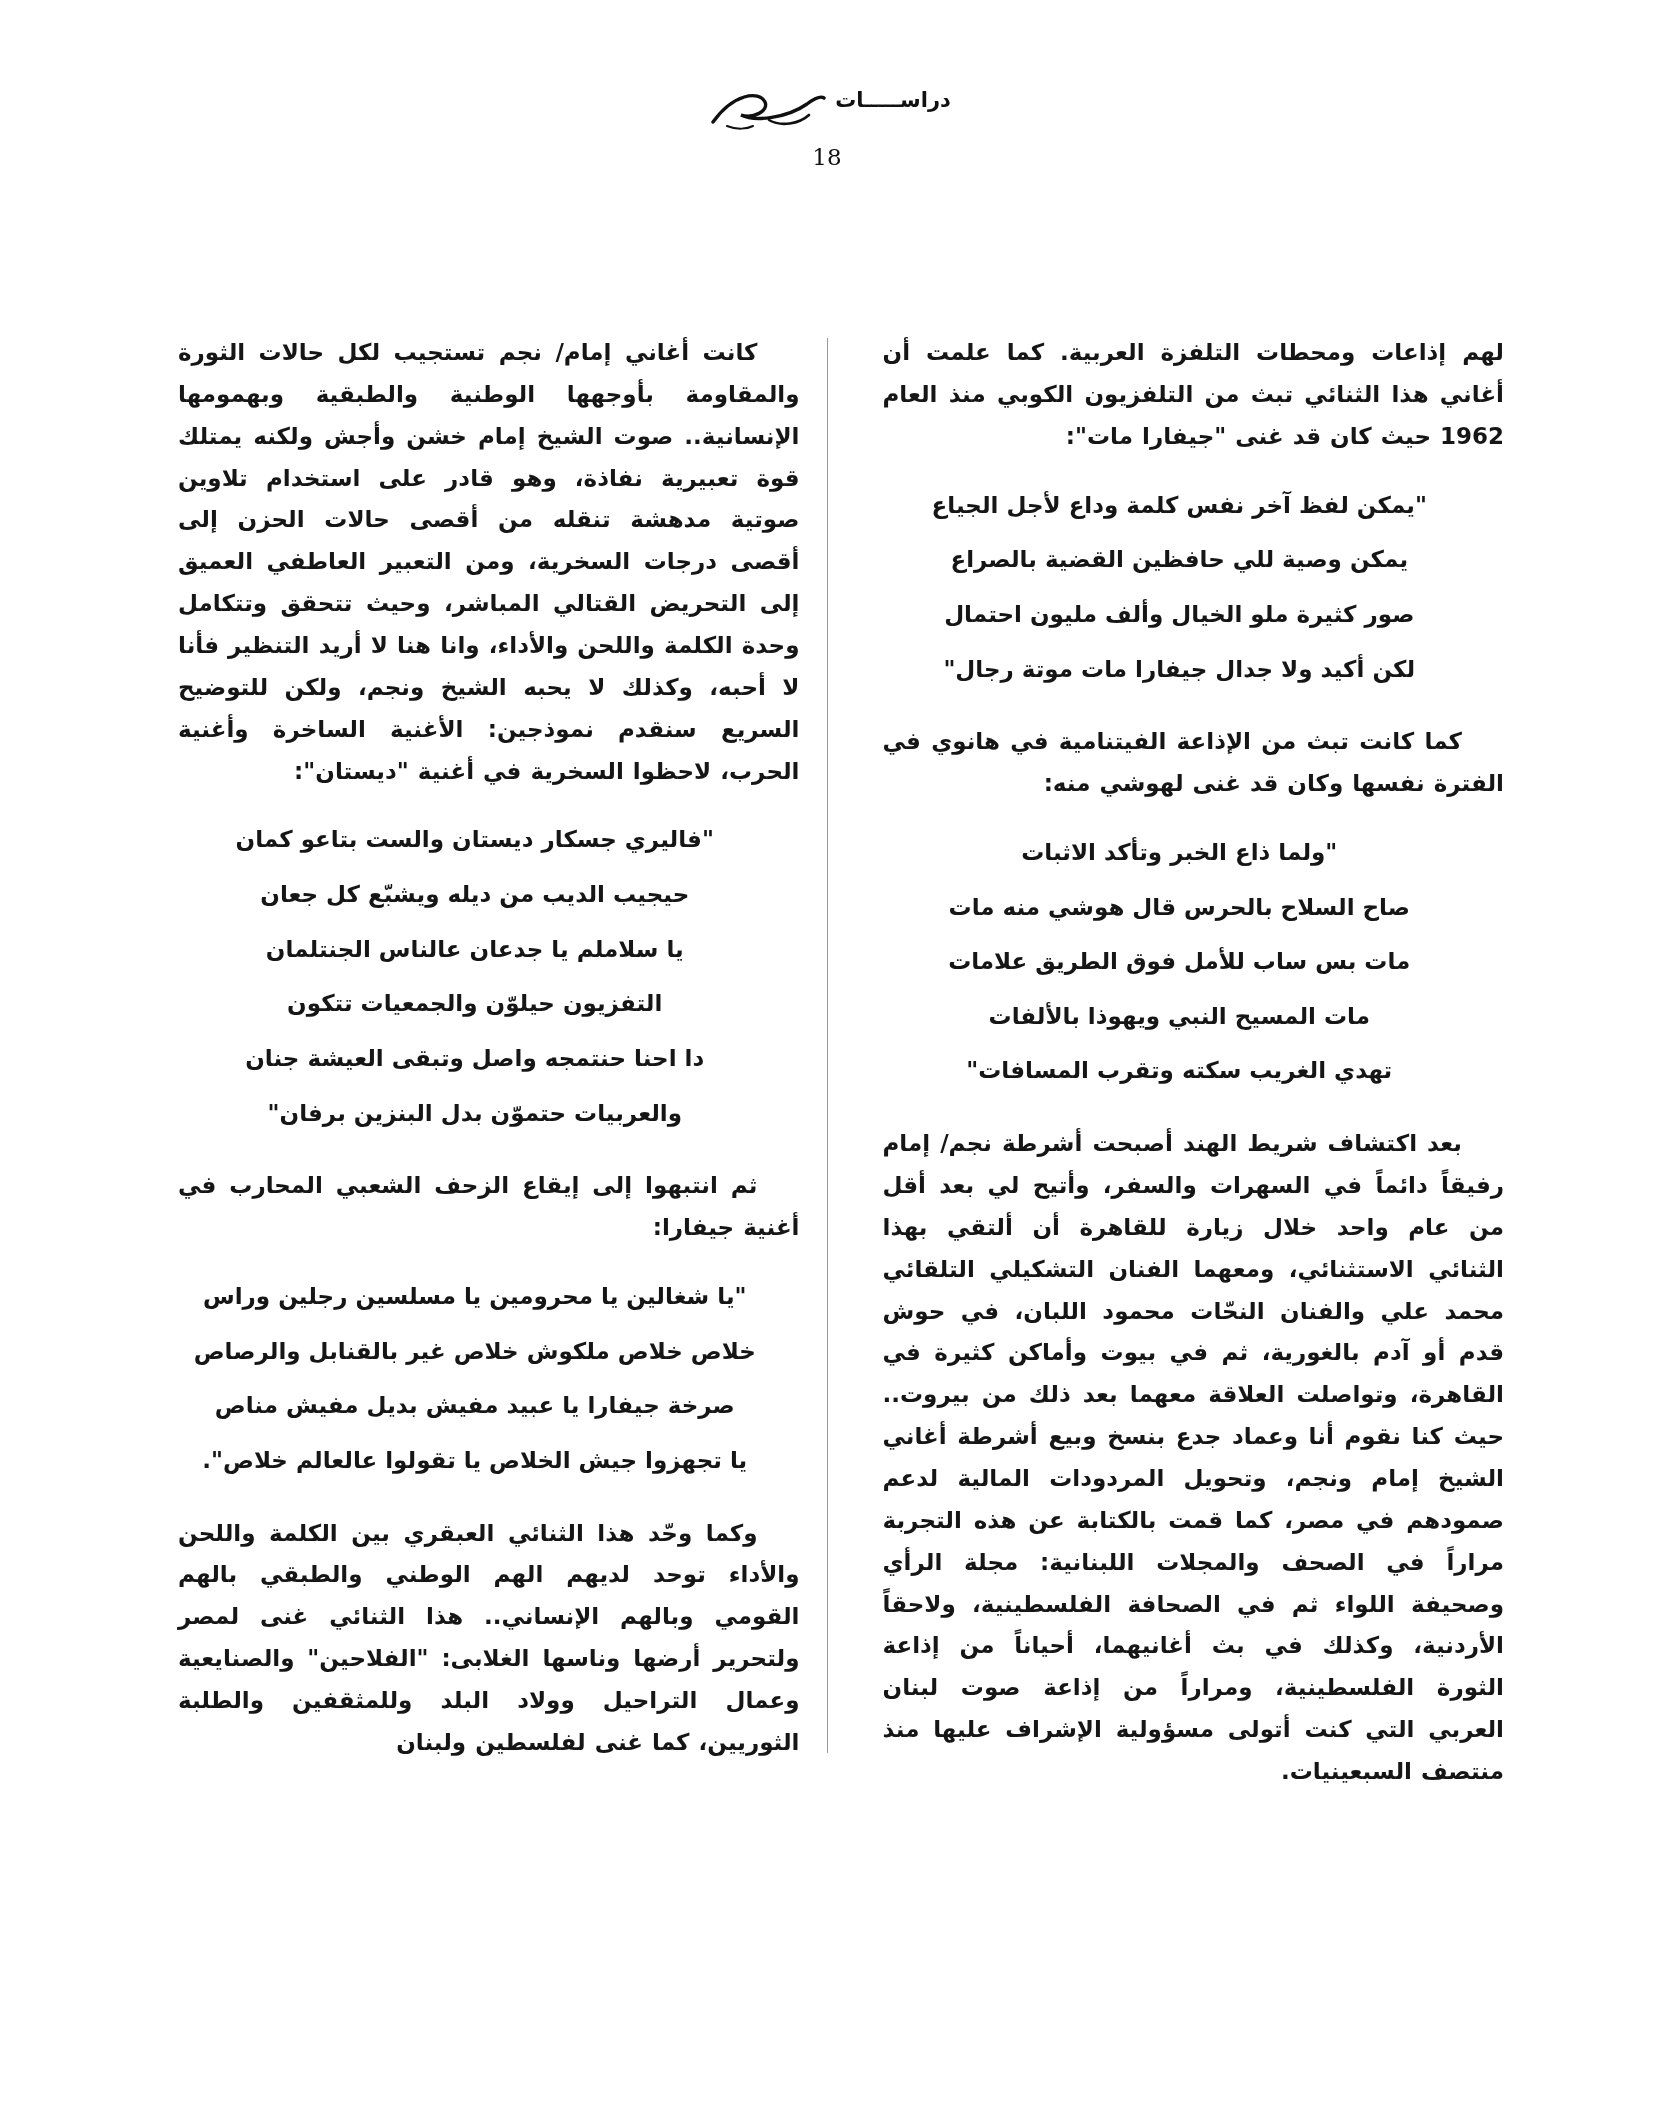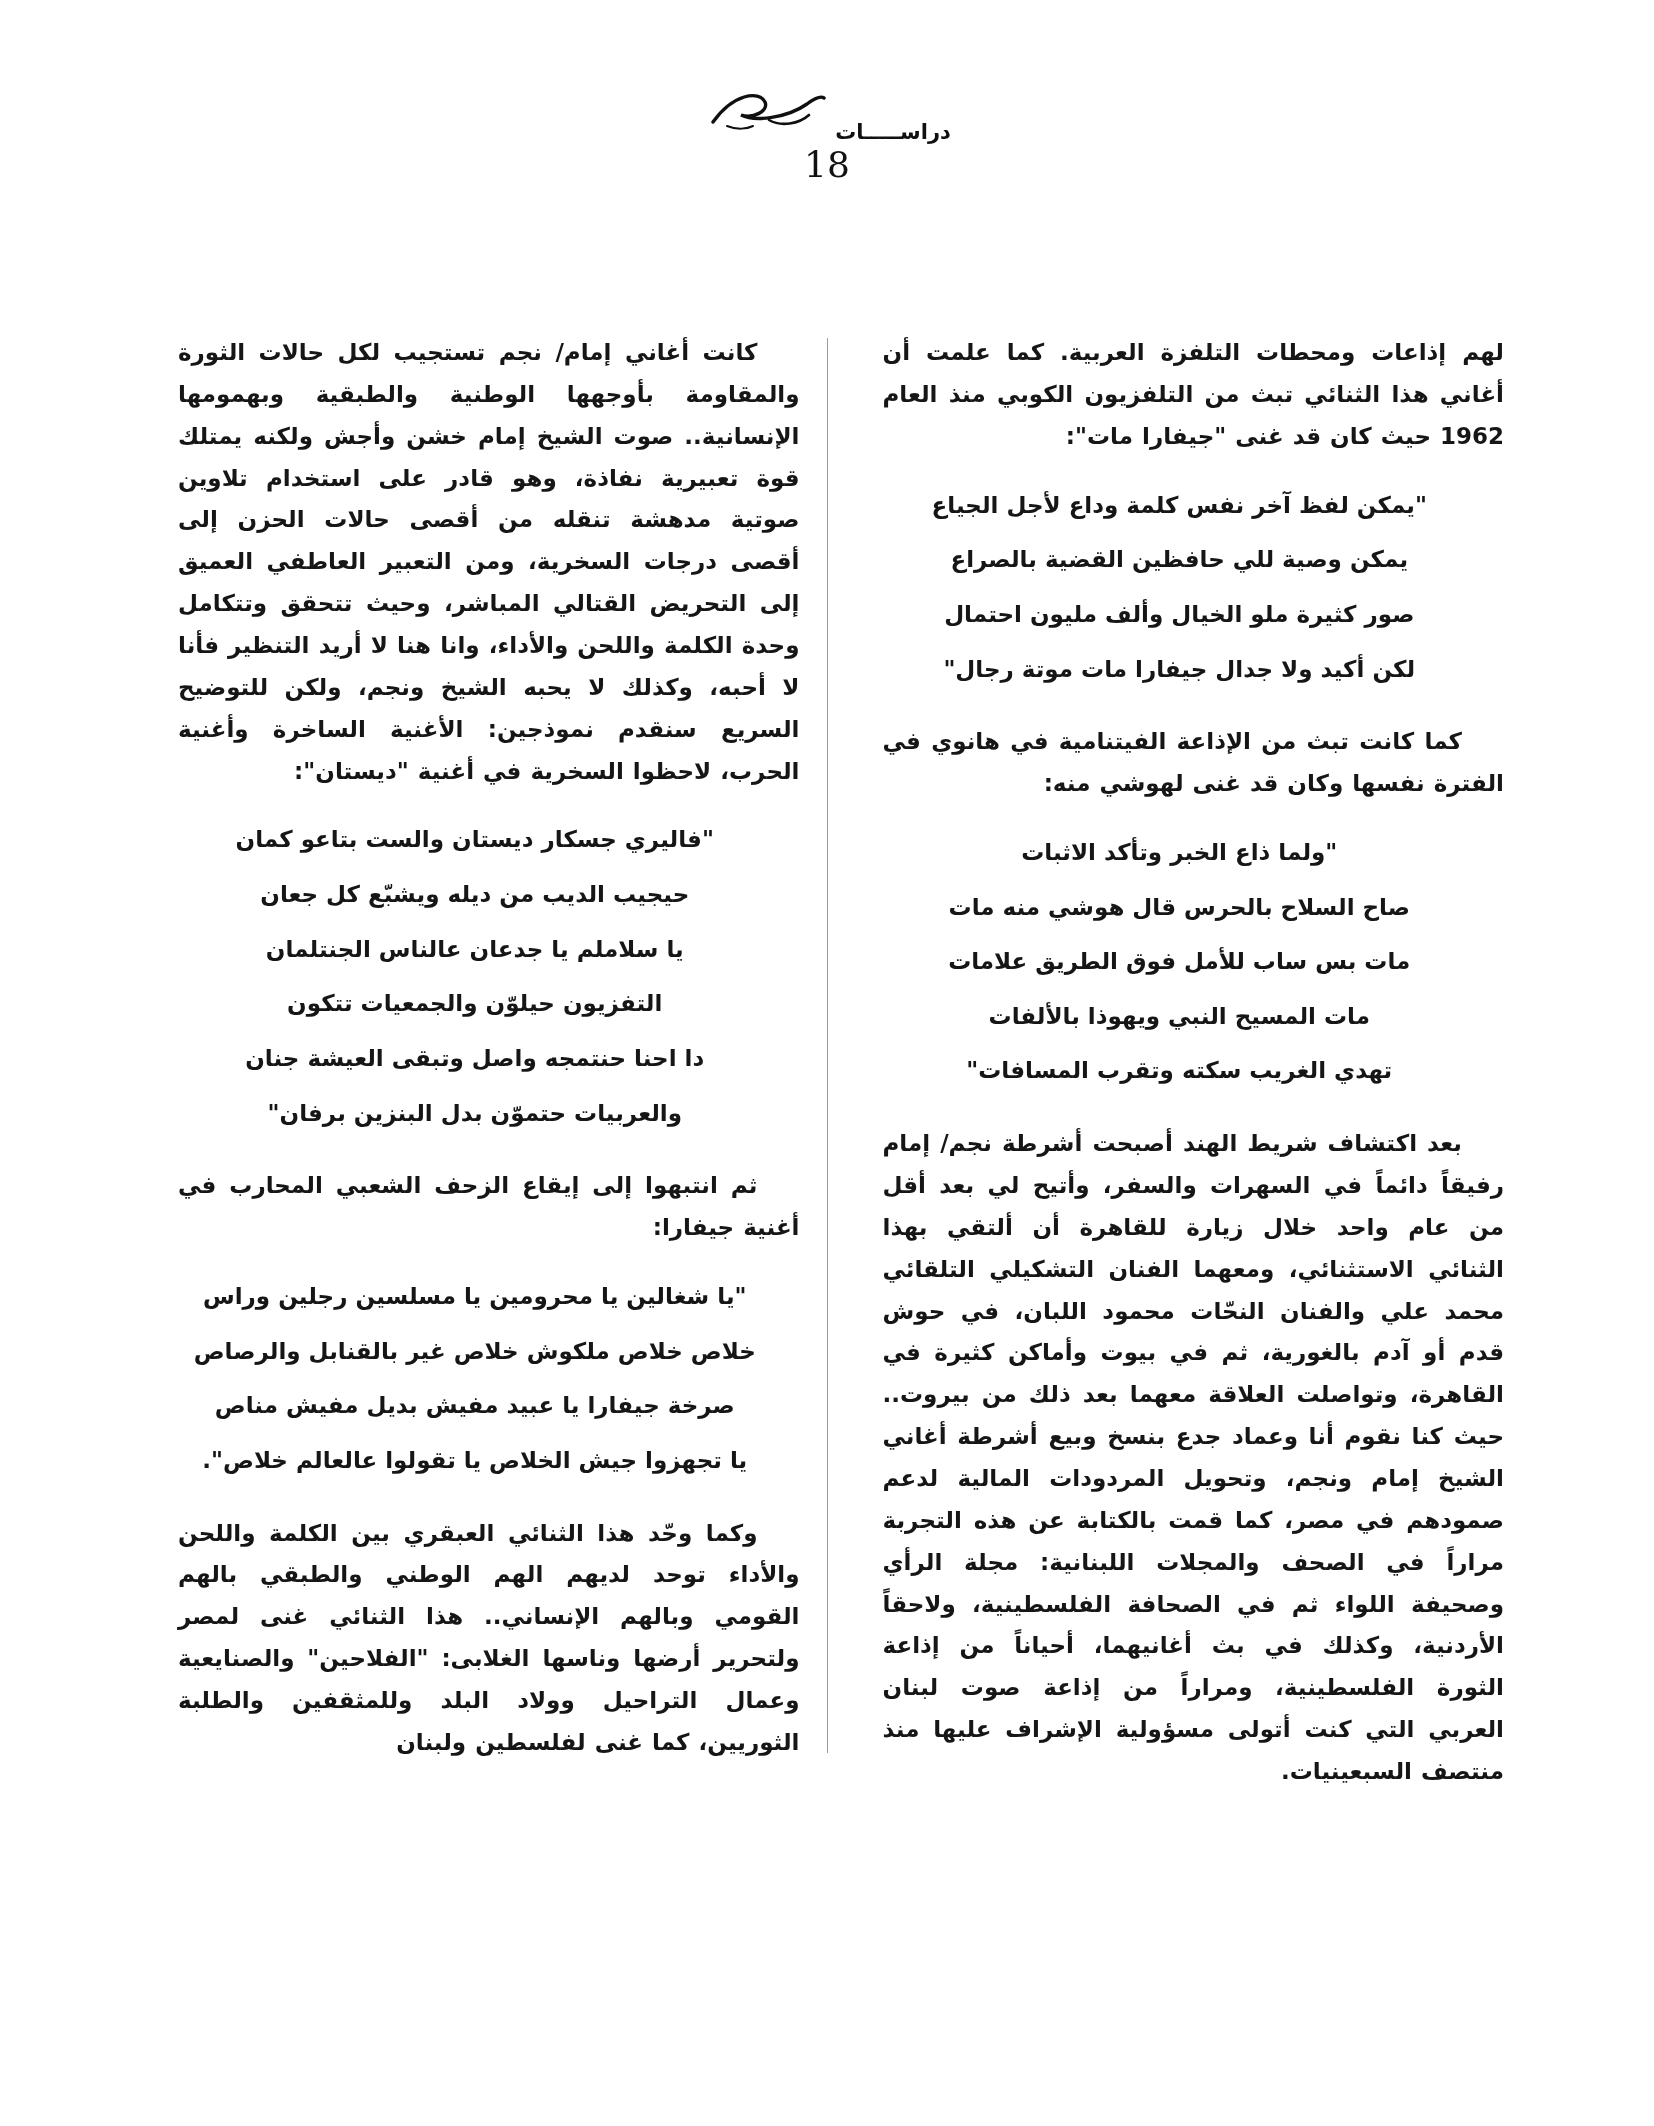--- a/index.html
+++ b/index.html
@@ -14,33 +14,33 @@
     font-family:"DejaVu Sans", sans-serif;
     overflow:hidden;
   }
 
   
   .page-header {
     position:absolute; top:86px; left:0; right:0;
     text-align:center;
   }
   .masthead {
-    display:inline-flex; align-items:flex-end; gap:6px;
+    display:inline-flex; align-items:flex-start; gap:6px;
     direction:rtl;
   }
   .section-label {
     font-size:21px; font-weight:700; letter-spacing:0;
     color:#111;
     transform:translateY(2px);
   }
   .logo-flourish { display:inline-block; }
   .page-number {
     margin-top:2px;
     font-family:"DejaVu Serif", serif;
-    font-size:36px; font-weight:400; color:#111;
+    font-size:23px; font-weight:400; color:#111;
     direction:ltr;
   }
 
   
   .columns {
     position:absolute;
     top:332px; right:150px; left:150px;
     display:flex;
     direction:rtl;
     align-items:flex-start;

